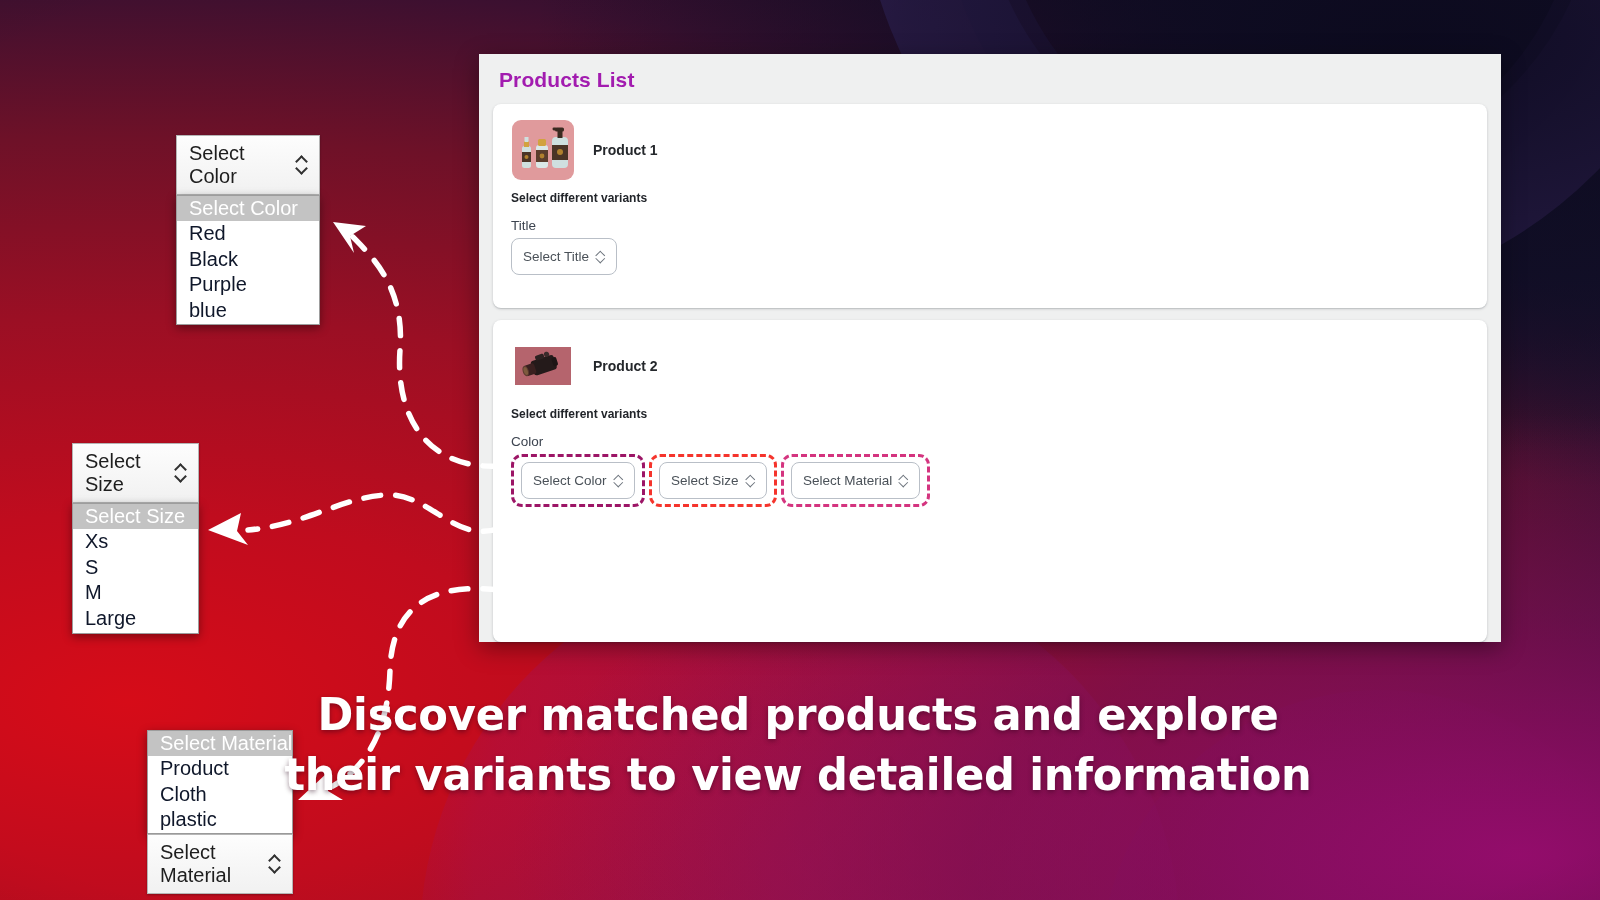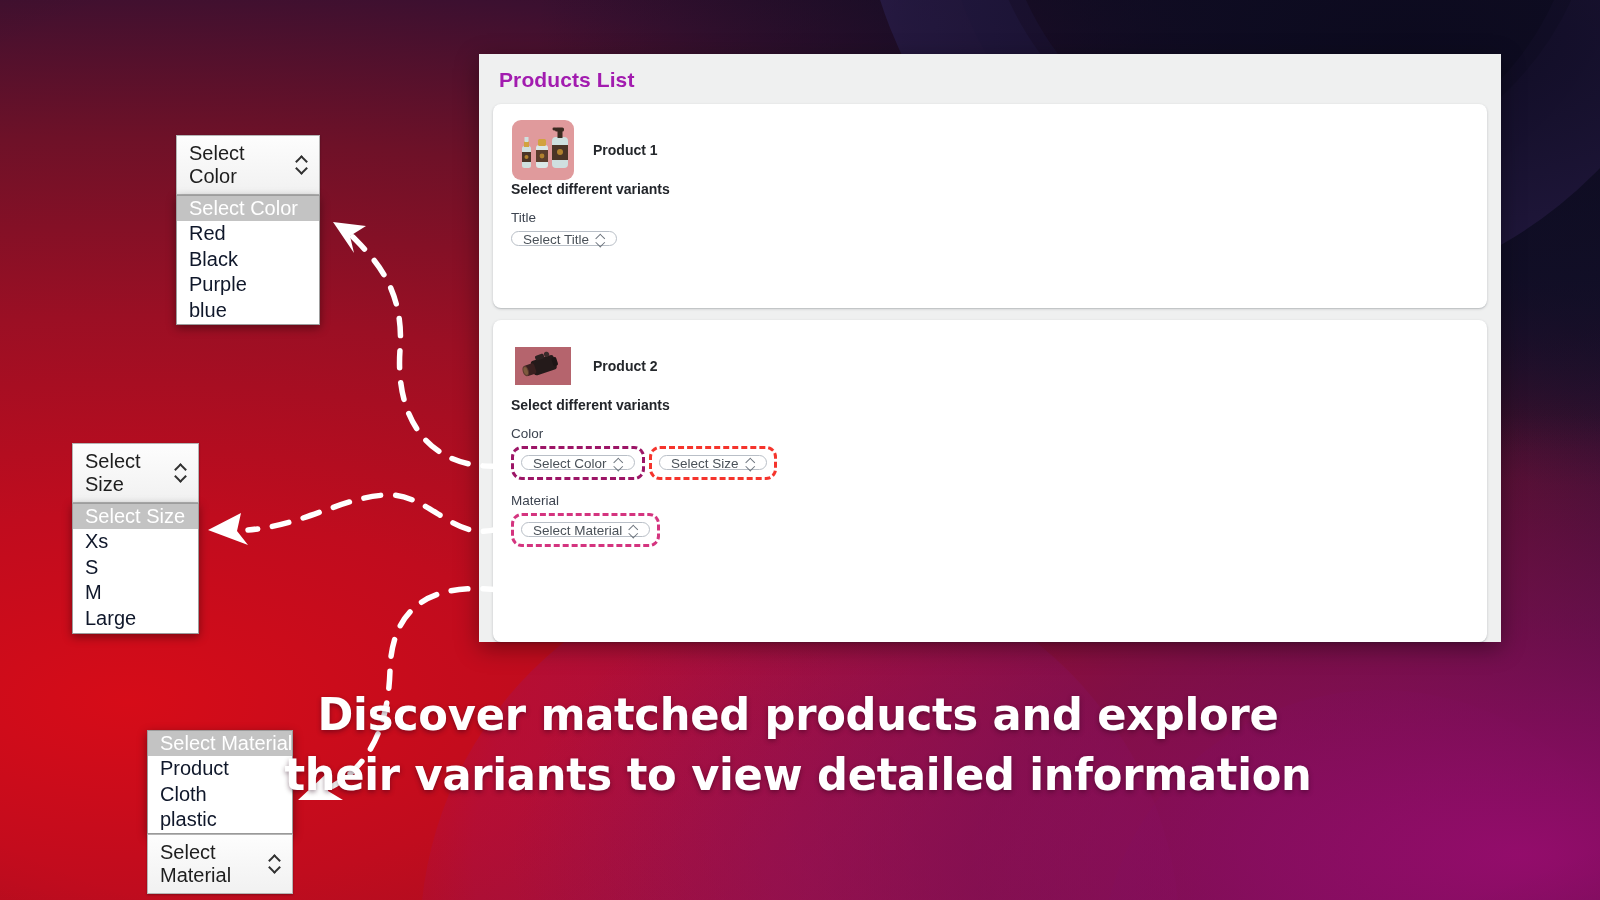--- a/index.html
+++ b/index.html
@@ -82,28 +82,28 @@
     width: 64px; height: 62px; border-radius: 9px;
     background: #fff; overflow: hidden;
     display: flex; align-items: center; justify-content: center;
   }
   .thumb-inner {
     width: 64px; height: 62px; display: block;
   }
   .prod-name { font-size: 14px; font-weight: bold; color: #25282c; }
 
   .variants-title {
-    font-size: 14px; font-weight: bold; color: #22252a;
-    margin: 0 0 0 0;
+    font-size: 12px; font-weight: bold; color: #22252a;
+    margin: 10px 0 0 0;
   }
   .opt-label { font-size: 13.5px; color: #3d4450; margin: 13px 0 5px 0; }
 
   .sel {
-    display: inline-flex; gap: 7px;
-    height: 15px; padding: 0 11px;
+    display: inline-flex; align-items: center; gap: 7px;
+    height: 37px; padding: 0 11px;
     background: #fff; border: 1px solid #b9bfc7; border-radius: 8px;
     font-size: 13.5px; color: #4a5158; white-space: nowrap;
   }
   .sel .chev { display: inline-block; width: 9px; height: 16px; position: relative; flex: 0 0 9px; }
   .sel .chev::before, .sel .chev::after {
     content: ""; position: absolute; left: 0; width: 9px; height: 5px;
   }
   .sel .chev::before {
     top: 3px;
     border-left: 1.6px solid #6c737c; border-top: 1.6px solid #6c737c;
@@ -264,21 +264,20 @@
 
       
       <div class="hl hl-size">
         <div class="sel">
           <span>Select Size</span>
           <span class="chev"></span>
         </div>
       </div>
 
       
-      <div class="opt-label">Material</div>
       <div class="hl hl-mat">
         <div class="sel">
           <span>Select Material</span>
           <span class="chev"></span>
         </div>
       </div>
     </div>
   </div>
 </div>
 

